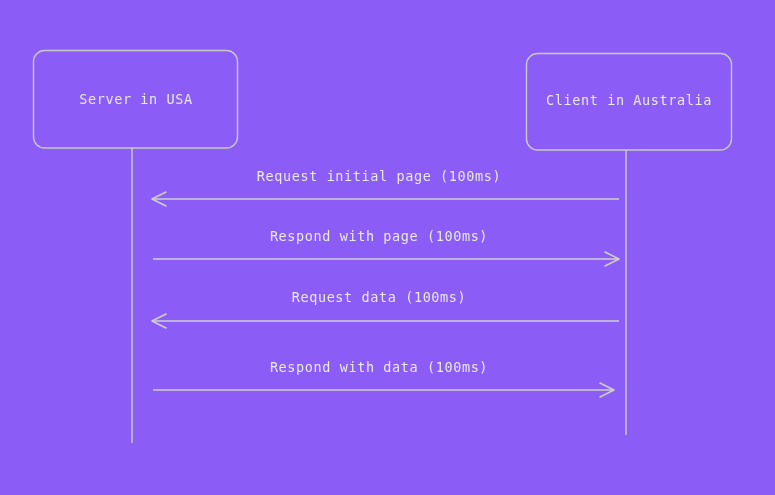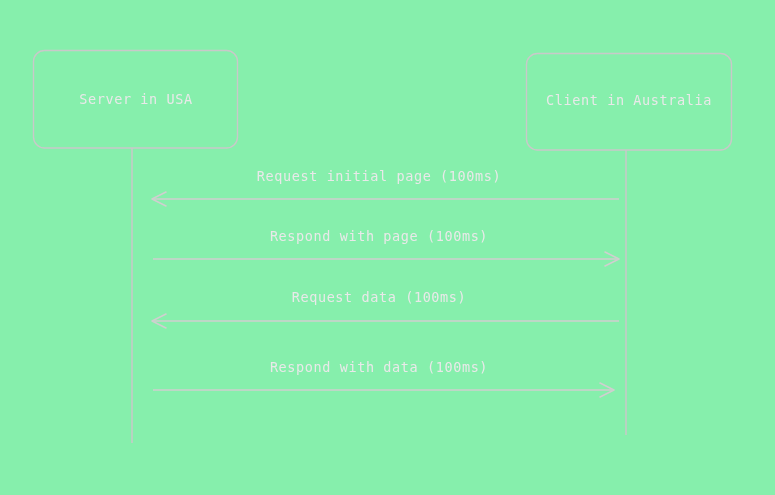--- a/index.html
+++ b/index.html
@@ -4,21 +4,21 @@
 <style>
   html, body {
     margin: 0;
     padding: 0;
     background: #111111;
   }
   #canvas {
     position: relative;
     width: 775px;
     height: 495px;
-    background: #86efac;
+    background: #8b5cf6;
     overflow: hidden;
     font-family: "DejaVu Sans Mono", "Liberation Mono", monospace;
   }
   svg.diagram {
     position: absolute;
     left: 0;
     top: 0;
     width: 775px;
     height: 495px;
     display: block;

